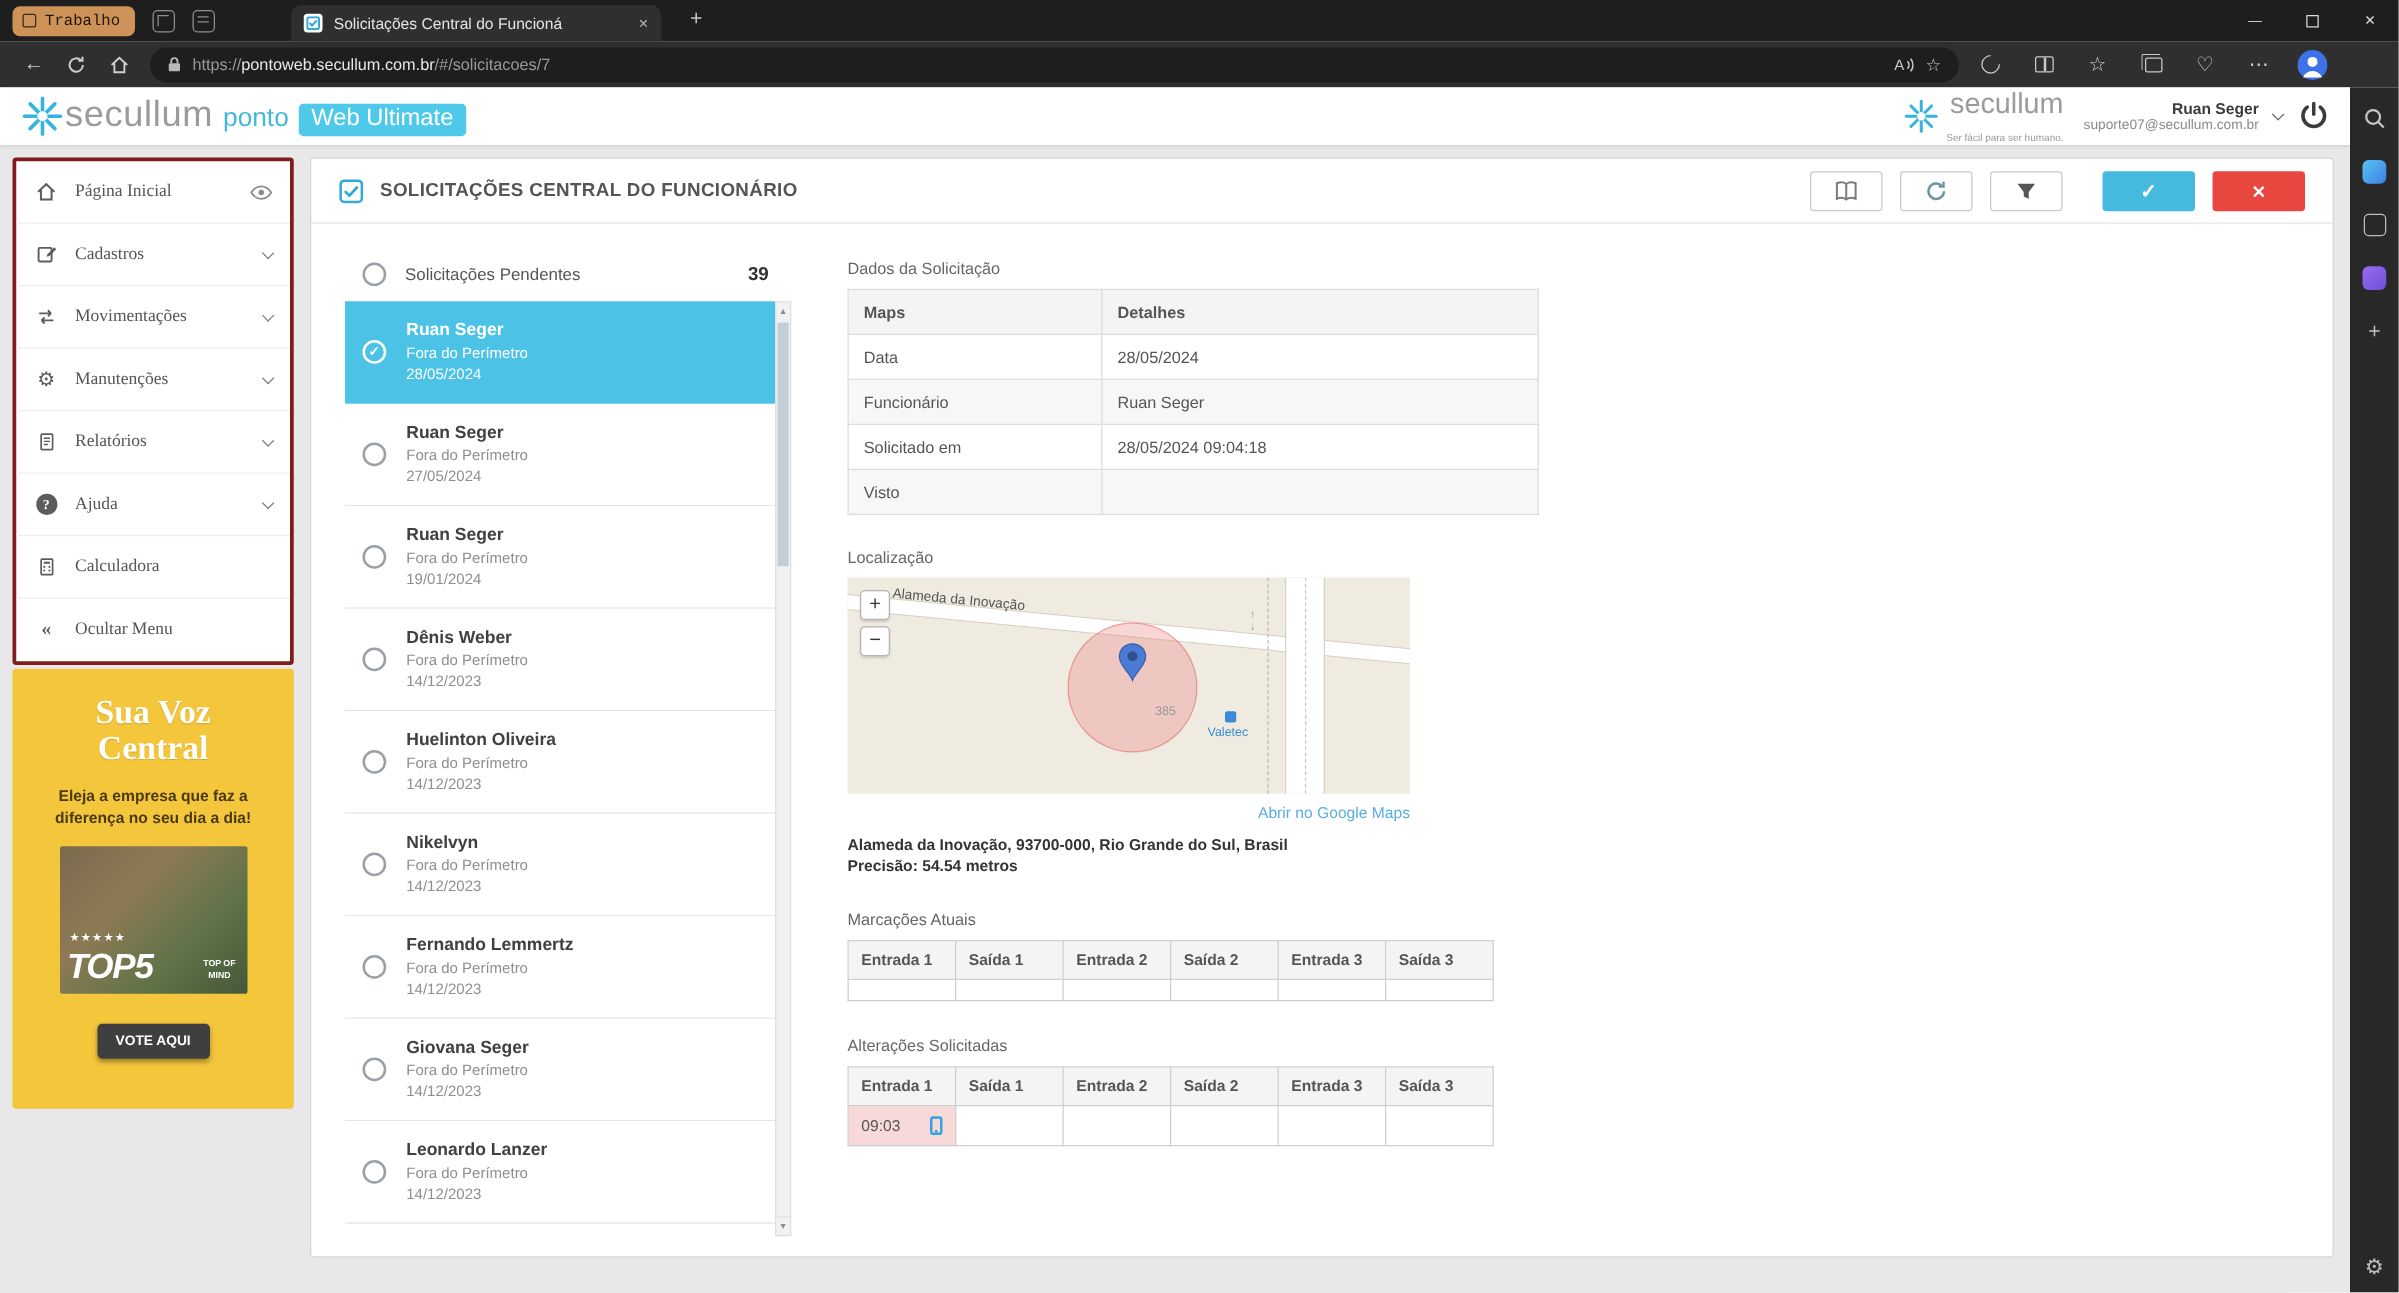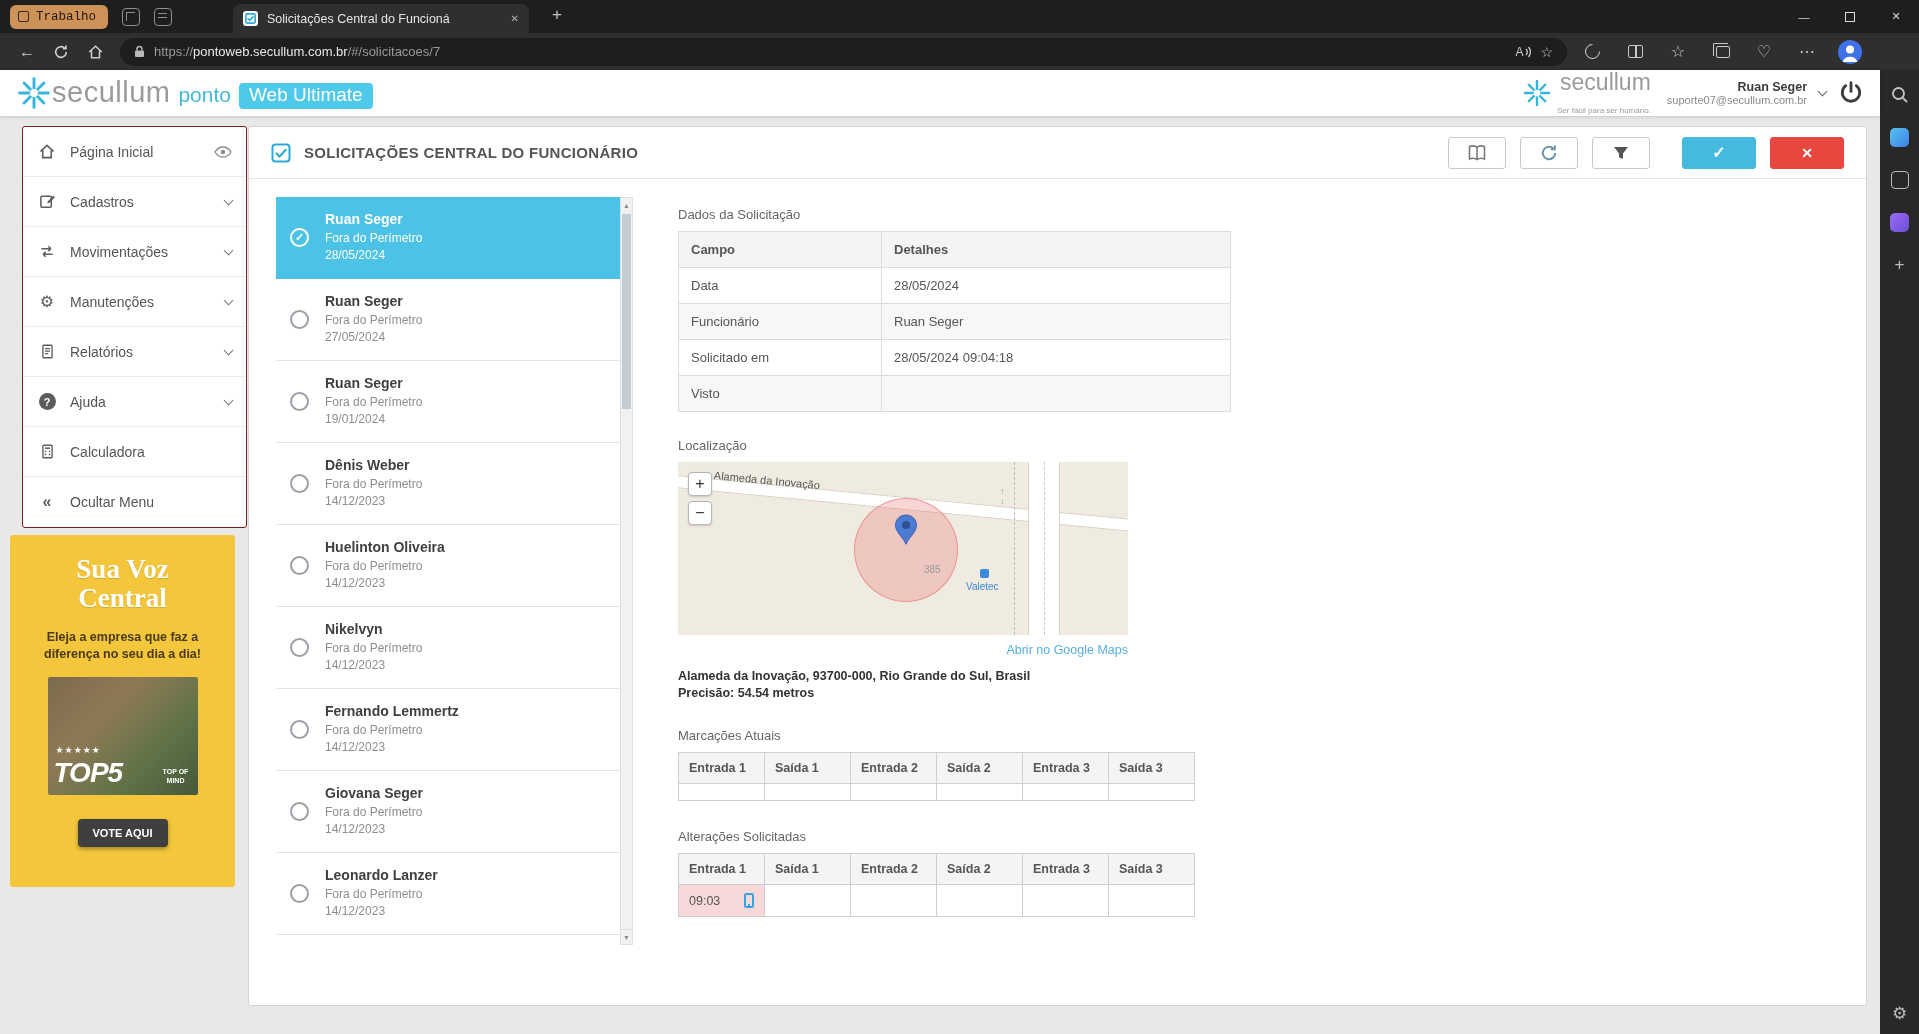--- a/index.html
+++ b/index.html
@@ -57,21 +57,21 @@
   .logo2 { display:flex; align-items:center; gap:5px; }
   .logo2-col { text-align:right; }
   .brand2 { font-size:23px; color:#9b9b9b; line-height:1; }
   .tagline { font-size:8px; color:#9b9b9b; margin-top:12px; }
   .userblock { text-align:right; margin-left:4px; }
   .uname { font-size:12.5px; font-weight:bold; color:#3c3c3c; }
   .uemail { font-size:11px; color:#8a8a8a; }
   .chv { width:7px; height:7px; border-right:1.6px solid #666; border-bottom:1.6px solid #666; transform:rotate(45deg); margin-top:-4px; }
 
   
-  .sidebar { position:absolute; left:22px; top:56px; width:225px; background:#fff; border:1px solid #7f1d1d; border-radius:3px; }
+  .sidebar { position:absolute; left:10px; top:56px; width:225px; background:#fff; border:3px solid #7f1d1d; border-radius:3px;font-family:Liberation Serif, serif; }
   .side-item { height:50px; display:flex; align-items:center; gap:13px; padding:0 14px; border-bottom:1px solid #ededed; color:#555; font-size:14px; }
   .side-item:last-child { border-bottom:none; }
   .side-ic { width:20px; text-align:center; font-size:16px; color:#5c5c5c; flex:0 0 auto; display:flex; justify-content:center; }
   .side-right { margin-left:auto; display:flex; align-items:center; }
   .chv2 { width:7px; height:7px; border-right:1.6px solid #7a7a7a; border-bottom:1.6px solid #7a7a7a; transform:rotate(45deg); margin-top:-3px; }
   .qmark { width:17px; height:17px; border-radius:50%; background:#5c5c5c; color:#fff; font-size:11px; font-weight:bold; display:flex; align-items:center; justify-content:center; }
 
   
   .ad { position:absolute; left:10px; top:465px; width:225px; height:352px; background:#f3c63b; border-radius:3px; text-align:center; padding-top:20px; }
   .ad-title { font-family:"Liberation Serif", serif; font-weight:bold; color:#fff; font-size:27px; line-height:1.08; text-shadow:0 1px 1px rgba(0,0,0,.15); }
@@ -414,20 +414,25 @@
           <svg width="16" height="16" viewBox="0 0 16 16">
               <path d="M1 2h14L10 8.5V14l-4-1.8V8.5z" fill="#555"></path>
             </svg>
         </div>
         <div class="hbtn approve">✓</div>
         <div class="hbtn reject">✕</div>
       </div>
     </div>
 
     <div class="list-panel">
+      <div class="list-hd">
+        <span class="ring"></span>
+        <span>Solicitações Pendentes</span>
+        <span class="count">39</span>
+      </div>
       <div class="list-box">
         <div class="items">
 
           <div class="li sel">
             <span class="radio">✓</span>
             <div>
               <div class="nm">Ruan Seger</div>
               <div class="sb">Fora do Perímetro</div>
               <div class="sb">28/05/2024</div>
             </div>
@@ -512,21 +517,21 @@
           <div class="varrow dn">▼</div>
         </div>
       </div>
     </div>
 
     <div class="details">
       <div class="seclbl">Dados da Solicitação</div>
       <table class="data">
         <tbody>
             <tr>
-          <th>Campo</th>
+          <th>Maps</th>
           <th>Detalhes</th>
         </tr>
         <tr>
           <td>Data</td>
           <td>28/05/2024</td>
         </tr>
         <tr>
           <td>Funcionário</td>
           <td>Ruan Seger</td>
         </tr>

